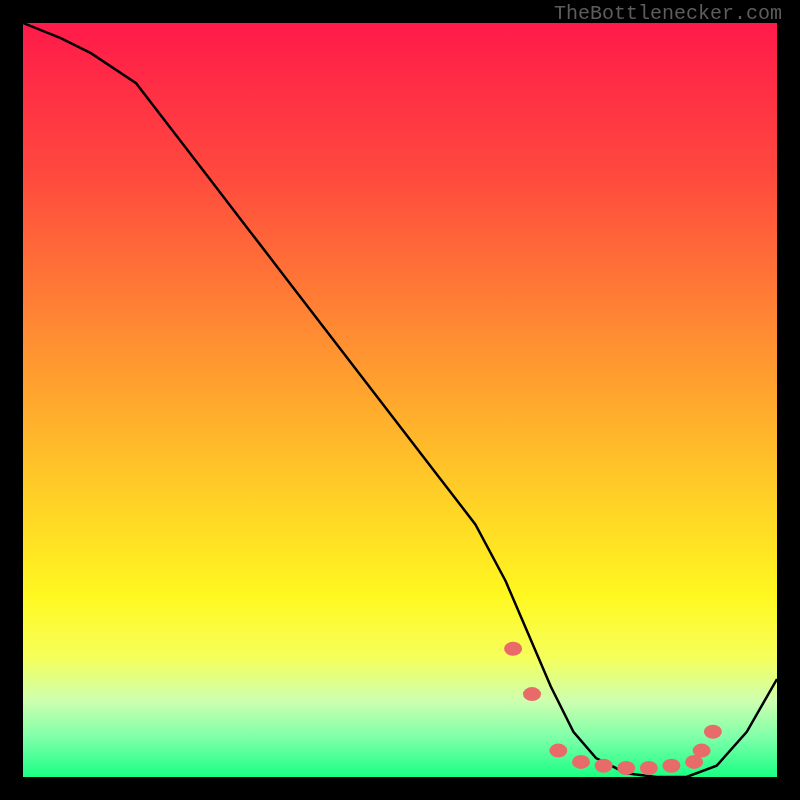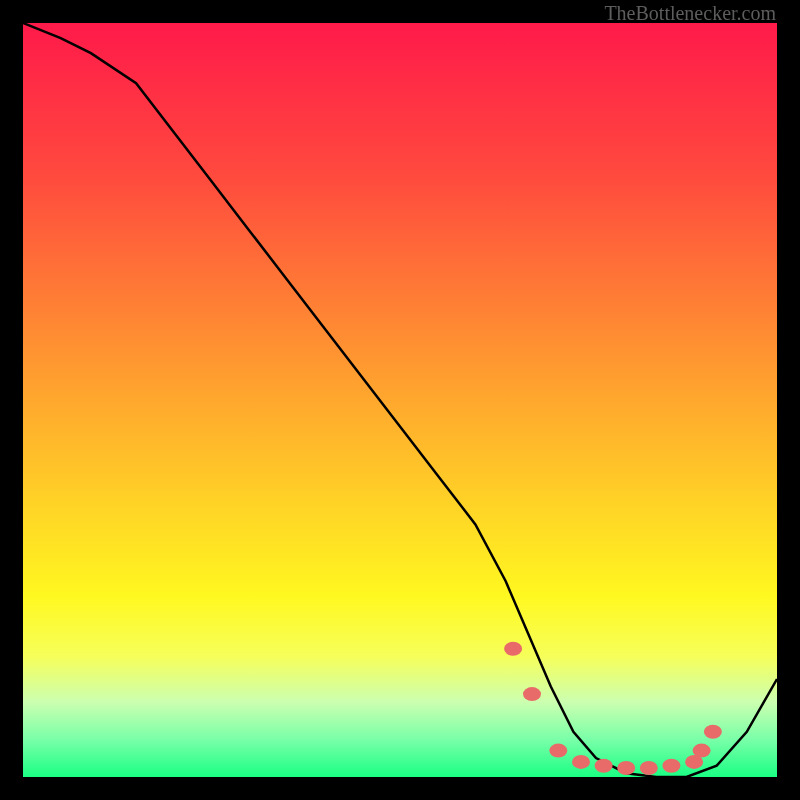--- a/index.html
+++ b/index.html
@@ -29,22 +29,22 @@
     position: absolute;
     left: 0;
     top: 0;
     width: 754px;
     height: 754px;
     pointer-events: none;
   }
   .watermark {
     position: absolute;
     top: 2px;
-    right: 24px;
-    font-family: Liberation Serif, serif;
+    right: 18px;
+    font-family: Liberation Mono, monospace;
     font-size: 20px;
     color: #5d5d5d;
     font-weight: 500;
     text-align: center;
   }
 </style>
 </head>
 <body>
 
 <div class="chart-area">

